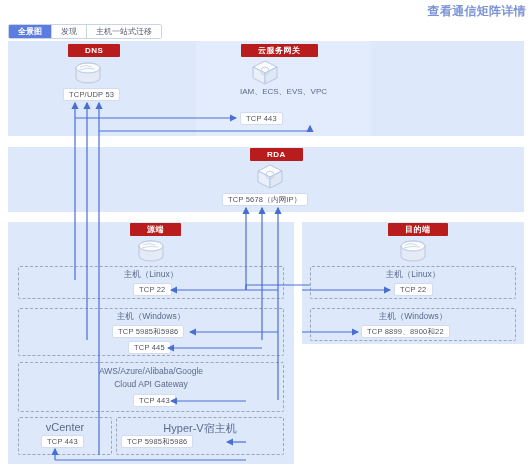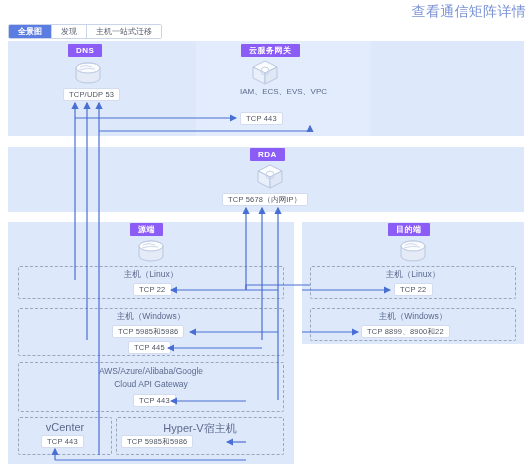--- a/index.html
+++ b/index.html
@@ -11,43 +11,43 @@
   }
   .page { position: relative; width: 532px; height: 466px; }
 
   
   .page-title {
     position: absolute; left: 8px; top: 3px;
     font-size: 9px; color: #666a73; letter-spacing: .5px; margin-top: 42px;
   }
   .detail-link {
     position: absolute; right: 6px; top: 3px;
-    font-size: 14px; color: #7b93d6; letter-spacing: .3px;
+    font-size: 12px; color: #7b93d6; letter-spacing: .3px; font-weight: bold;
   }
   .tabs {
     position: absolute; left: 8px; top: 24px;
     display: flex; height: 15px;
     border: 1px solid #c9d4ea; border-radius: 2px; overflow: hidden;
   }
   .tab {
     display: flex; align-items: center; justify-content: center;
     font-size: 8px; color: #5b6170; background: #fff;
     padding: 0 9px; border-right: 1px solid #c9d4ea; white-space: nowrap;
   }
   .tab:last-child { border-right: none; }
   .tab.active { background: #5b7ce0; color: #ffffff; font-weight: bold; }
 
   
   .panel { position: absolute; background: #dde8fb; }
   .panel-inner { position: absolute; background: #e3ecfc; }
 
   
   .badge {
-    position: absolute; height: 13px; padding: 0 8px;
-    background: #8b5cf6; color: #fff; font-size: 8px; font-weight: bold;
+    position: absolute; height: 13px; padding: 0 17px;
+    background: #b91c1c; color: #fff; font-size: 8px; font-weight: bold;
     display: flex; align-items: center; justify-content: center;
     border-radius: 1px; white-space: nowrap; letter-spacing: .5px;
   }
 
   
   .icon-wrap { position: absolute; width: 34px; height: 30px; }
   .icon-wrap svg { display: block; }
 
   
   .chip {

